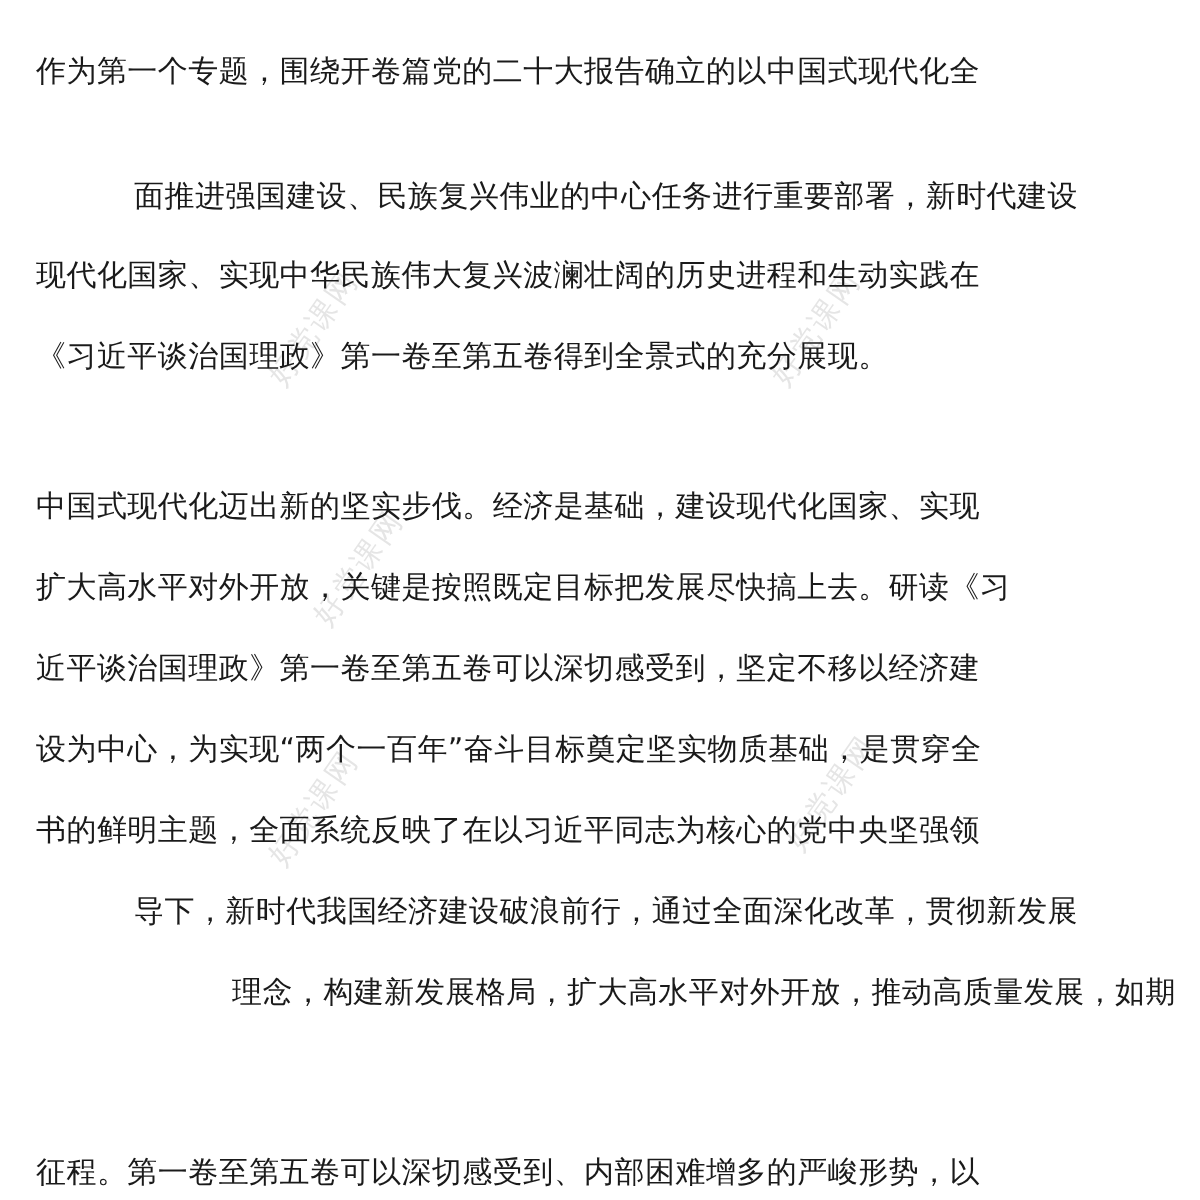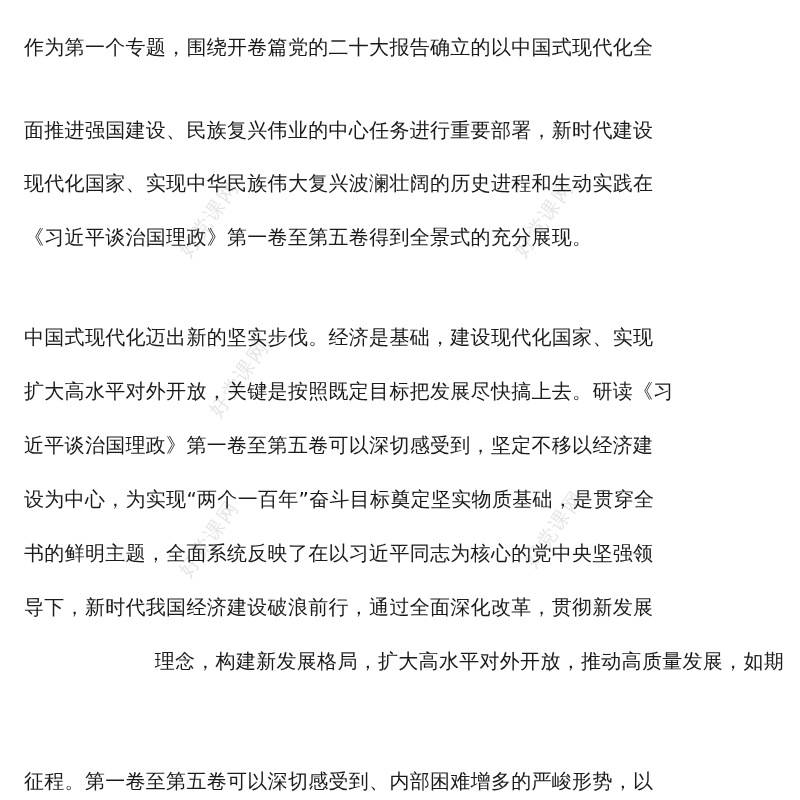--- a/index.html
+++ b/index.html
@@ -49,25 +49,25 @@
 <div class="page">
 
   <div class="watermark" style="left:165px; top:205px;">好党课网</div>
   <div class="watermark" style="left:500px; top:205px;">好党课网</div>
   <div class="watermark" style="left:195px; top:365px;">好党课网</div>
   <div class="watermark" style="left:165px; top:525px;">好党课网</div>
   <div class="watermark" style="left:510px; top:515px;">好党课网</div>
 
   <div class="line" style="top:32px;">作为第一个专题，围绕开卷篇党的二十大报告确立的以中国式现代化全</div>
 
-  <div class="line" style="top:115px;">面推进强国建设、民族复兴伟业的中心任务进行重要部署，新时代建设</div>
+  <div class="line" style="top:115px;text-align:center;">面推进强国建设、民族复兴伟业的中心任务进行重要部署，新时代建设</div>
   <div class="line" style="top:168px;">现代化国家、实现中华民族伟大复兴波澜壮阔的历史进程和生动实践在</div>
   <div class="line" style="top:222px;">《习近平谈治国理政》第一卷至第五卷得到全景式的充分展现。</div>
 
   <div class="line" style="top:322px;">中国式现代化迈出新的坚实步伐。经济是基础，建设现代化国家、实现</div>
   <div class="line" style="top:376px;">扩大高水平对外开放，关键是按照既定目标把发展尽快搞上去。研读《习</div>
   <div class="line" style="top:484px;">设为中心，为实现“两个一百年”奋斗目标奠定坚实物质基础，是贯穿全</div>
   <div class="line" style="top:430px;">近平谈治国理政》第一卷至第五卷可以深切感受到，坚定不移以经济建</div>
   <div class="line" style="top:538px;">书的鲜明主题，全面系统反映了在以习近平同志为核心的党中央坚强领</div>
-  <div class="line" style="top:592px;">导下，新时代我国经济建设破浪前行，通过全面深化改革，贯彻新发展</div>
+  <div class="line" style="top:592px;text-align:center;">导下，新时代我国经济建设破浪前行，通过全面深化改革，贯彻新发展</div>
   <div class="line" style="top:646px;text-align:right;">理念，构建新发展格局，扩大高水平对外开放，推动高质量发展，如期</div>
   <div class="line" style="top:766px;">征程。第一卷至第五卷可以深切感受到、内部困难增多的严峻形势，以</div>
 </div>
 
 </body></html>

